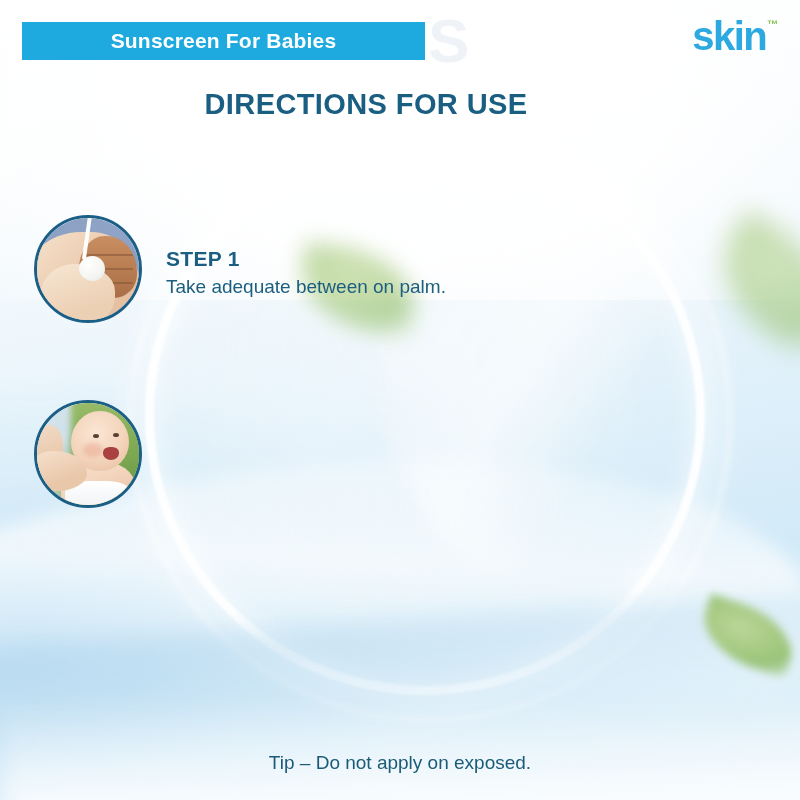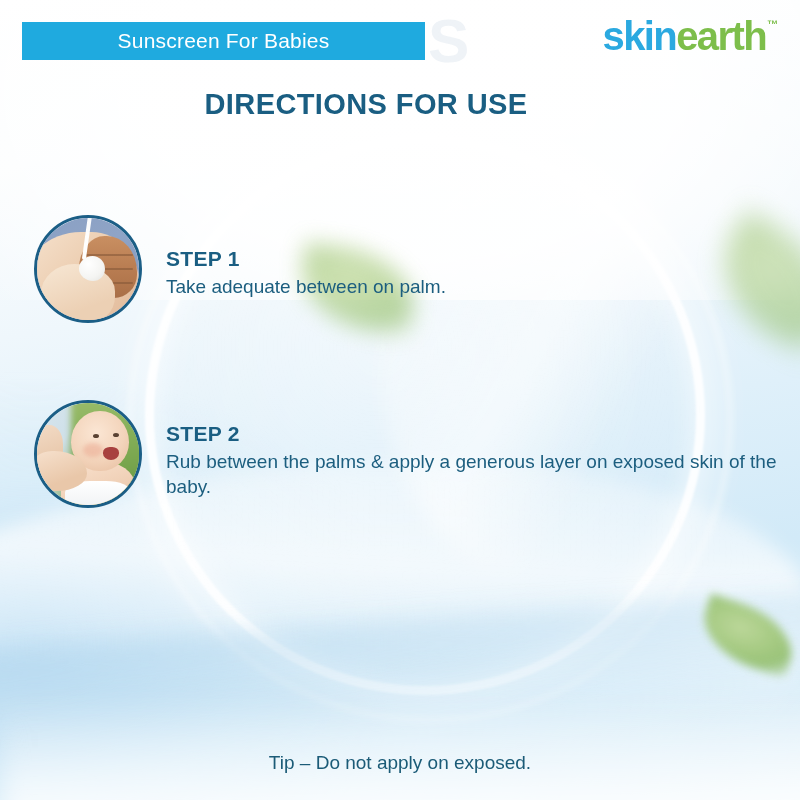--- a/index.html
+++ b/index.html
@@ -201,21 +201,21 @@
     width: 403px;
     height: 38px;
     background: #1FAADF;
     display: flex;
     align-items: center;
     justify-content: center;
   }
   .product-banner-text {
     color: #ffffff;
     font-size: 21px;
-    font-weight: 400;
+    font-weight: 700;
     letter-spacing: 0.2px;
     font-family: "Liberation Sans", sans-serif;
   }
 
   .brand-logo {
     position: absolute;
     right: 22px;
     top: 16px;
     display: flex;
     align-items: flex-start;
@@ -496,21 +496,20 @@
   </div>
 
   <div class="header">
 
     <div class="product-banner">
       <span class="product-banner-text">Sunscreen For Babies</span>
     </div>
 
     <div class="brand-logo">
       <span class="brand-mama">skin</span>
-      <span class="brand-earth">earth</span>
       <span class="brand-tm">™</span>
     </div>
 
   </div>
 
   <div class="page-title">DIRECTIONS FOR USE</div>
 
   <div class="steps">
 
     <div class="step step-1">
@@ -545,24 +544,20 @@
           <div class="baby-eye baby-eye-l"></div>
           <div class="baby-eye baby-eye-r"></div>
           <div class="baby-cheek"></div>
           <div class="baby-mouth"></div>
           <div class="baby-towel"></div>
           <div class="adult-arm"></div>
           <div class="adult-hand"></div>
         </div>
       </div>
 
-      <div class="step-body">
-        <div class="step-label">STEP 2</div>
-        <div class="step-desc">Rub between the palms &amp; apply a generous layer on exposed skin of the baby.</div>
-      </div>
 
     </div>
 
   </div>
 
   <div class="tip">Tip – Do not apply on exposed.</div>
 
 </div>
 
 </body></html>

